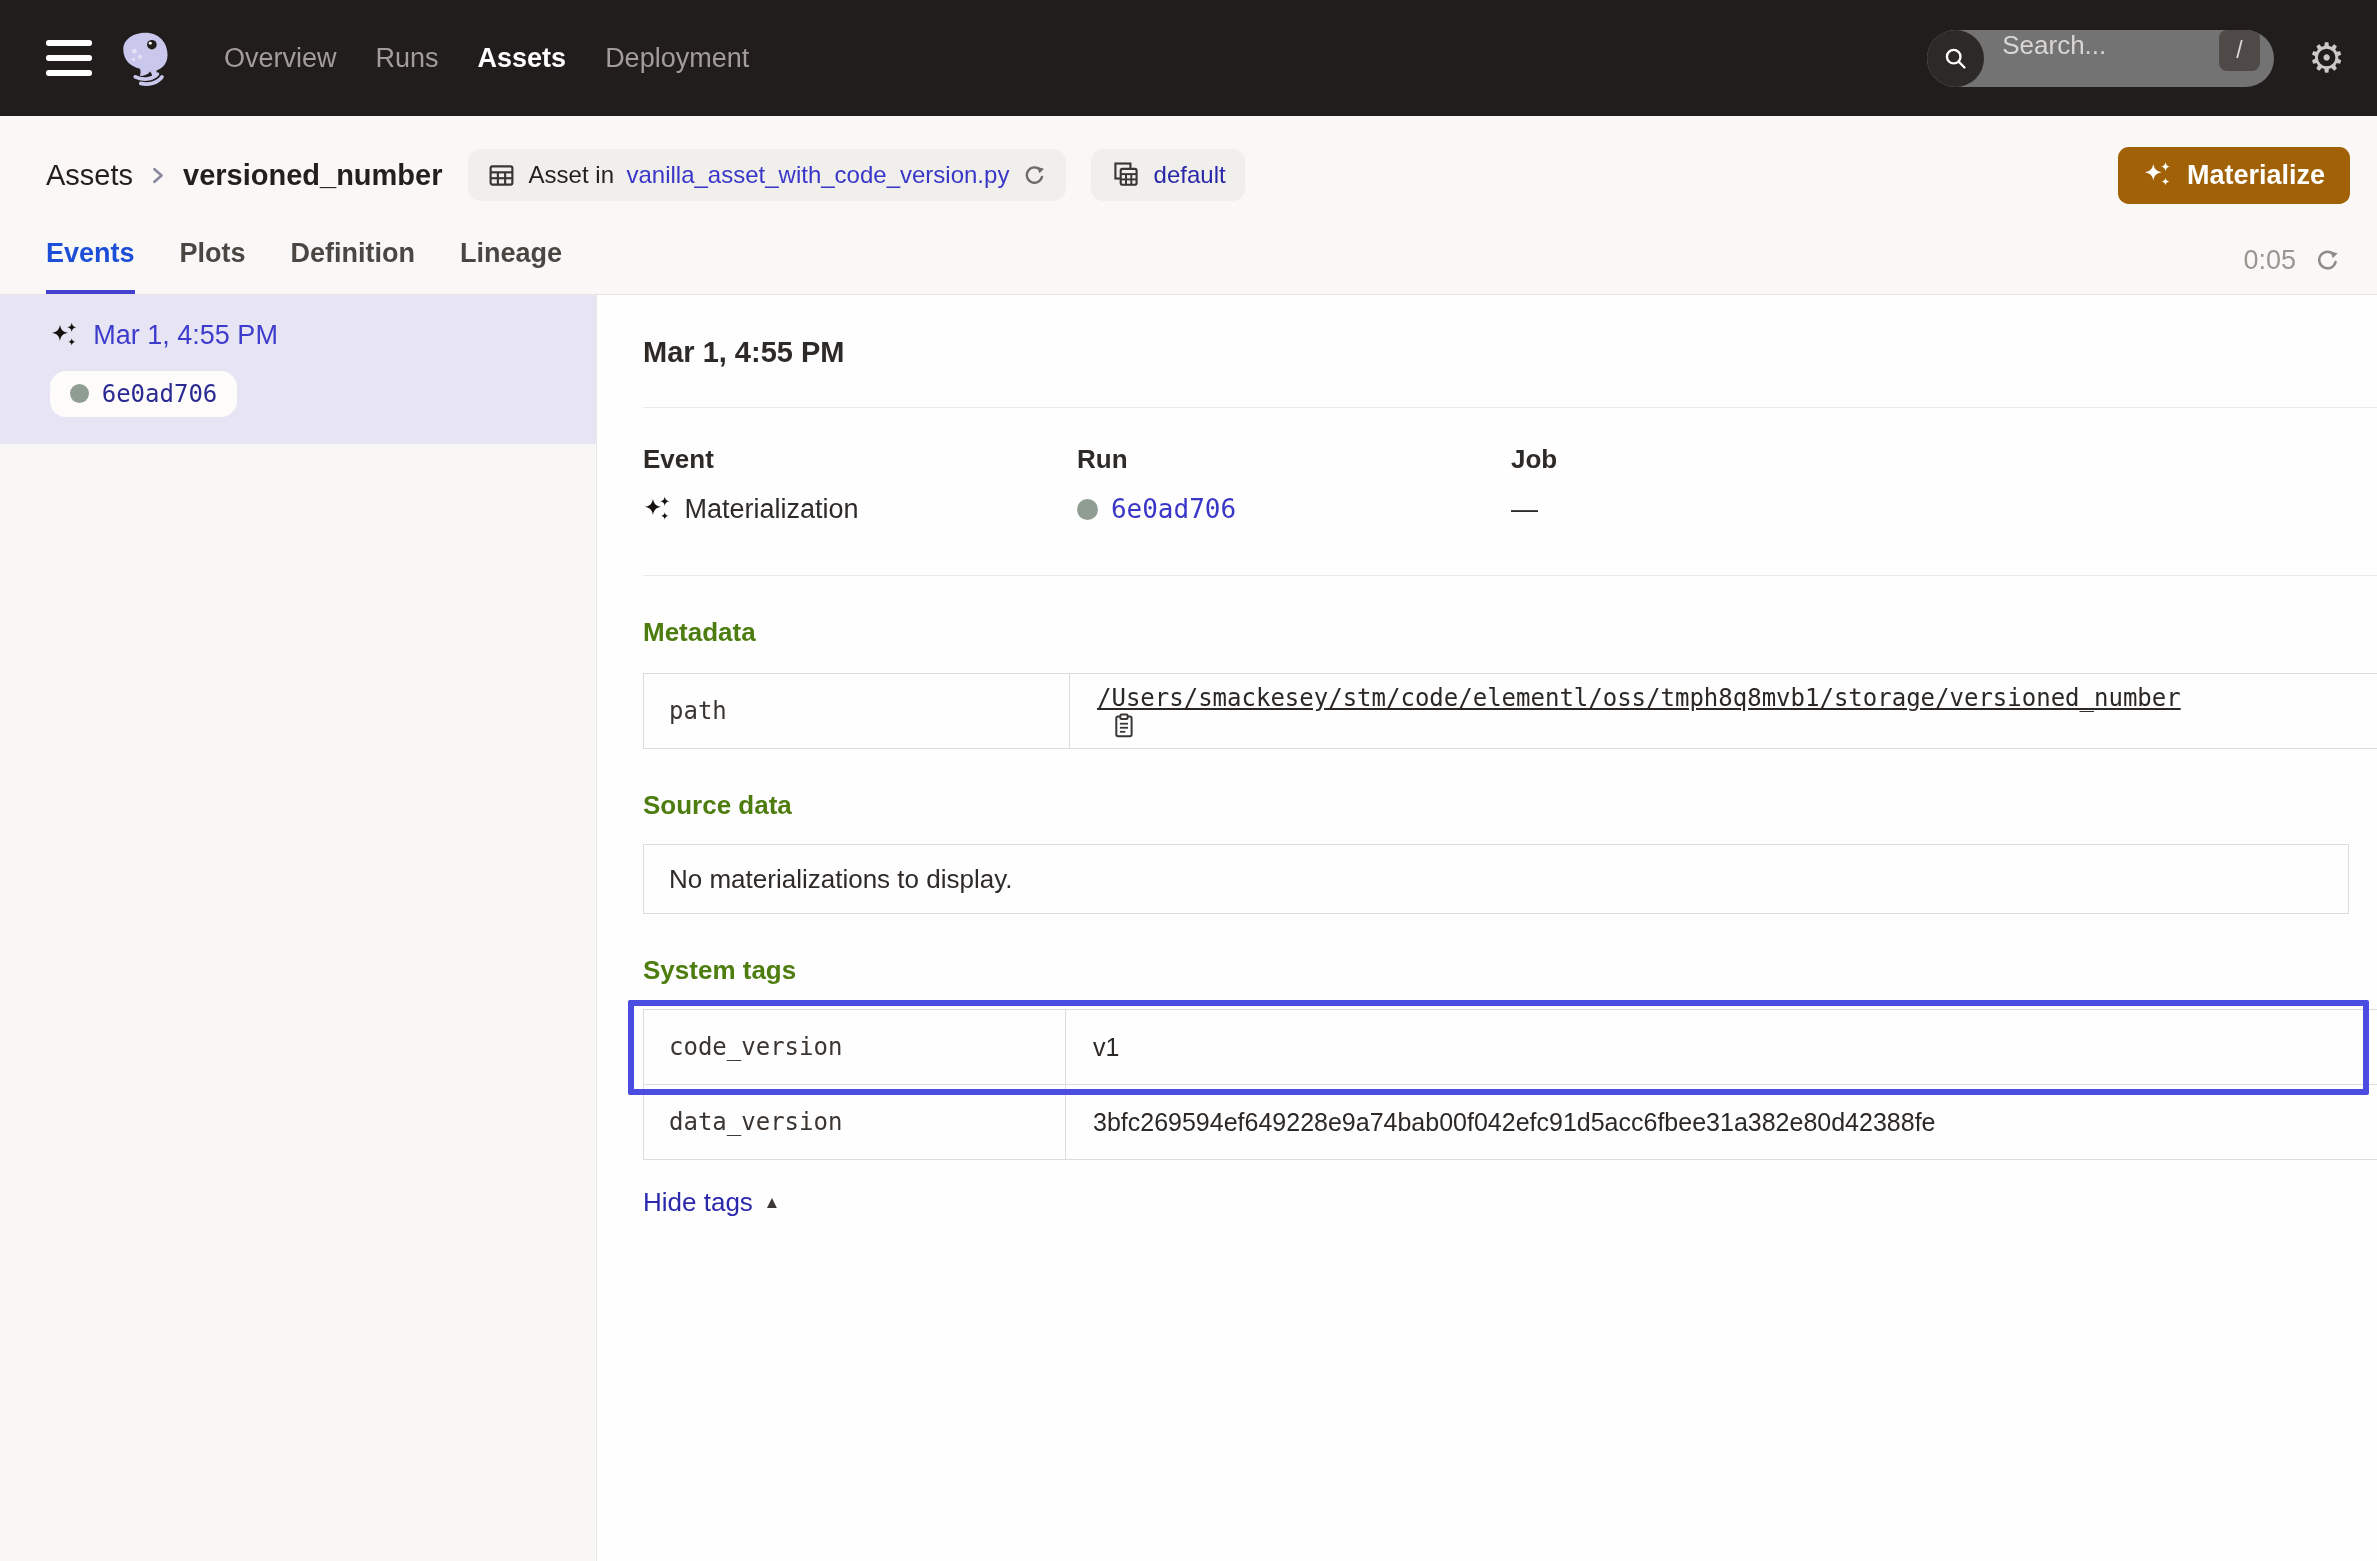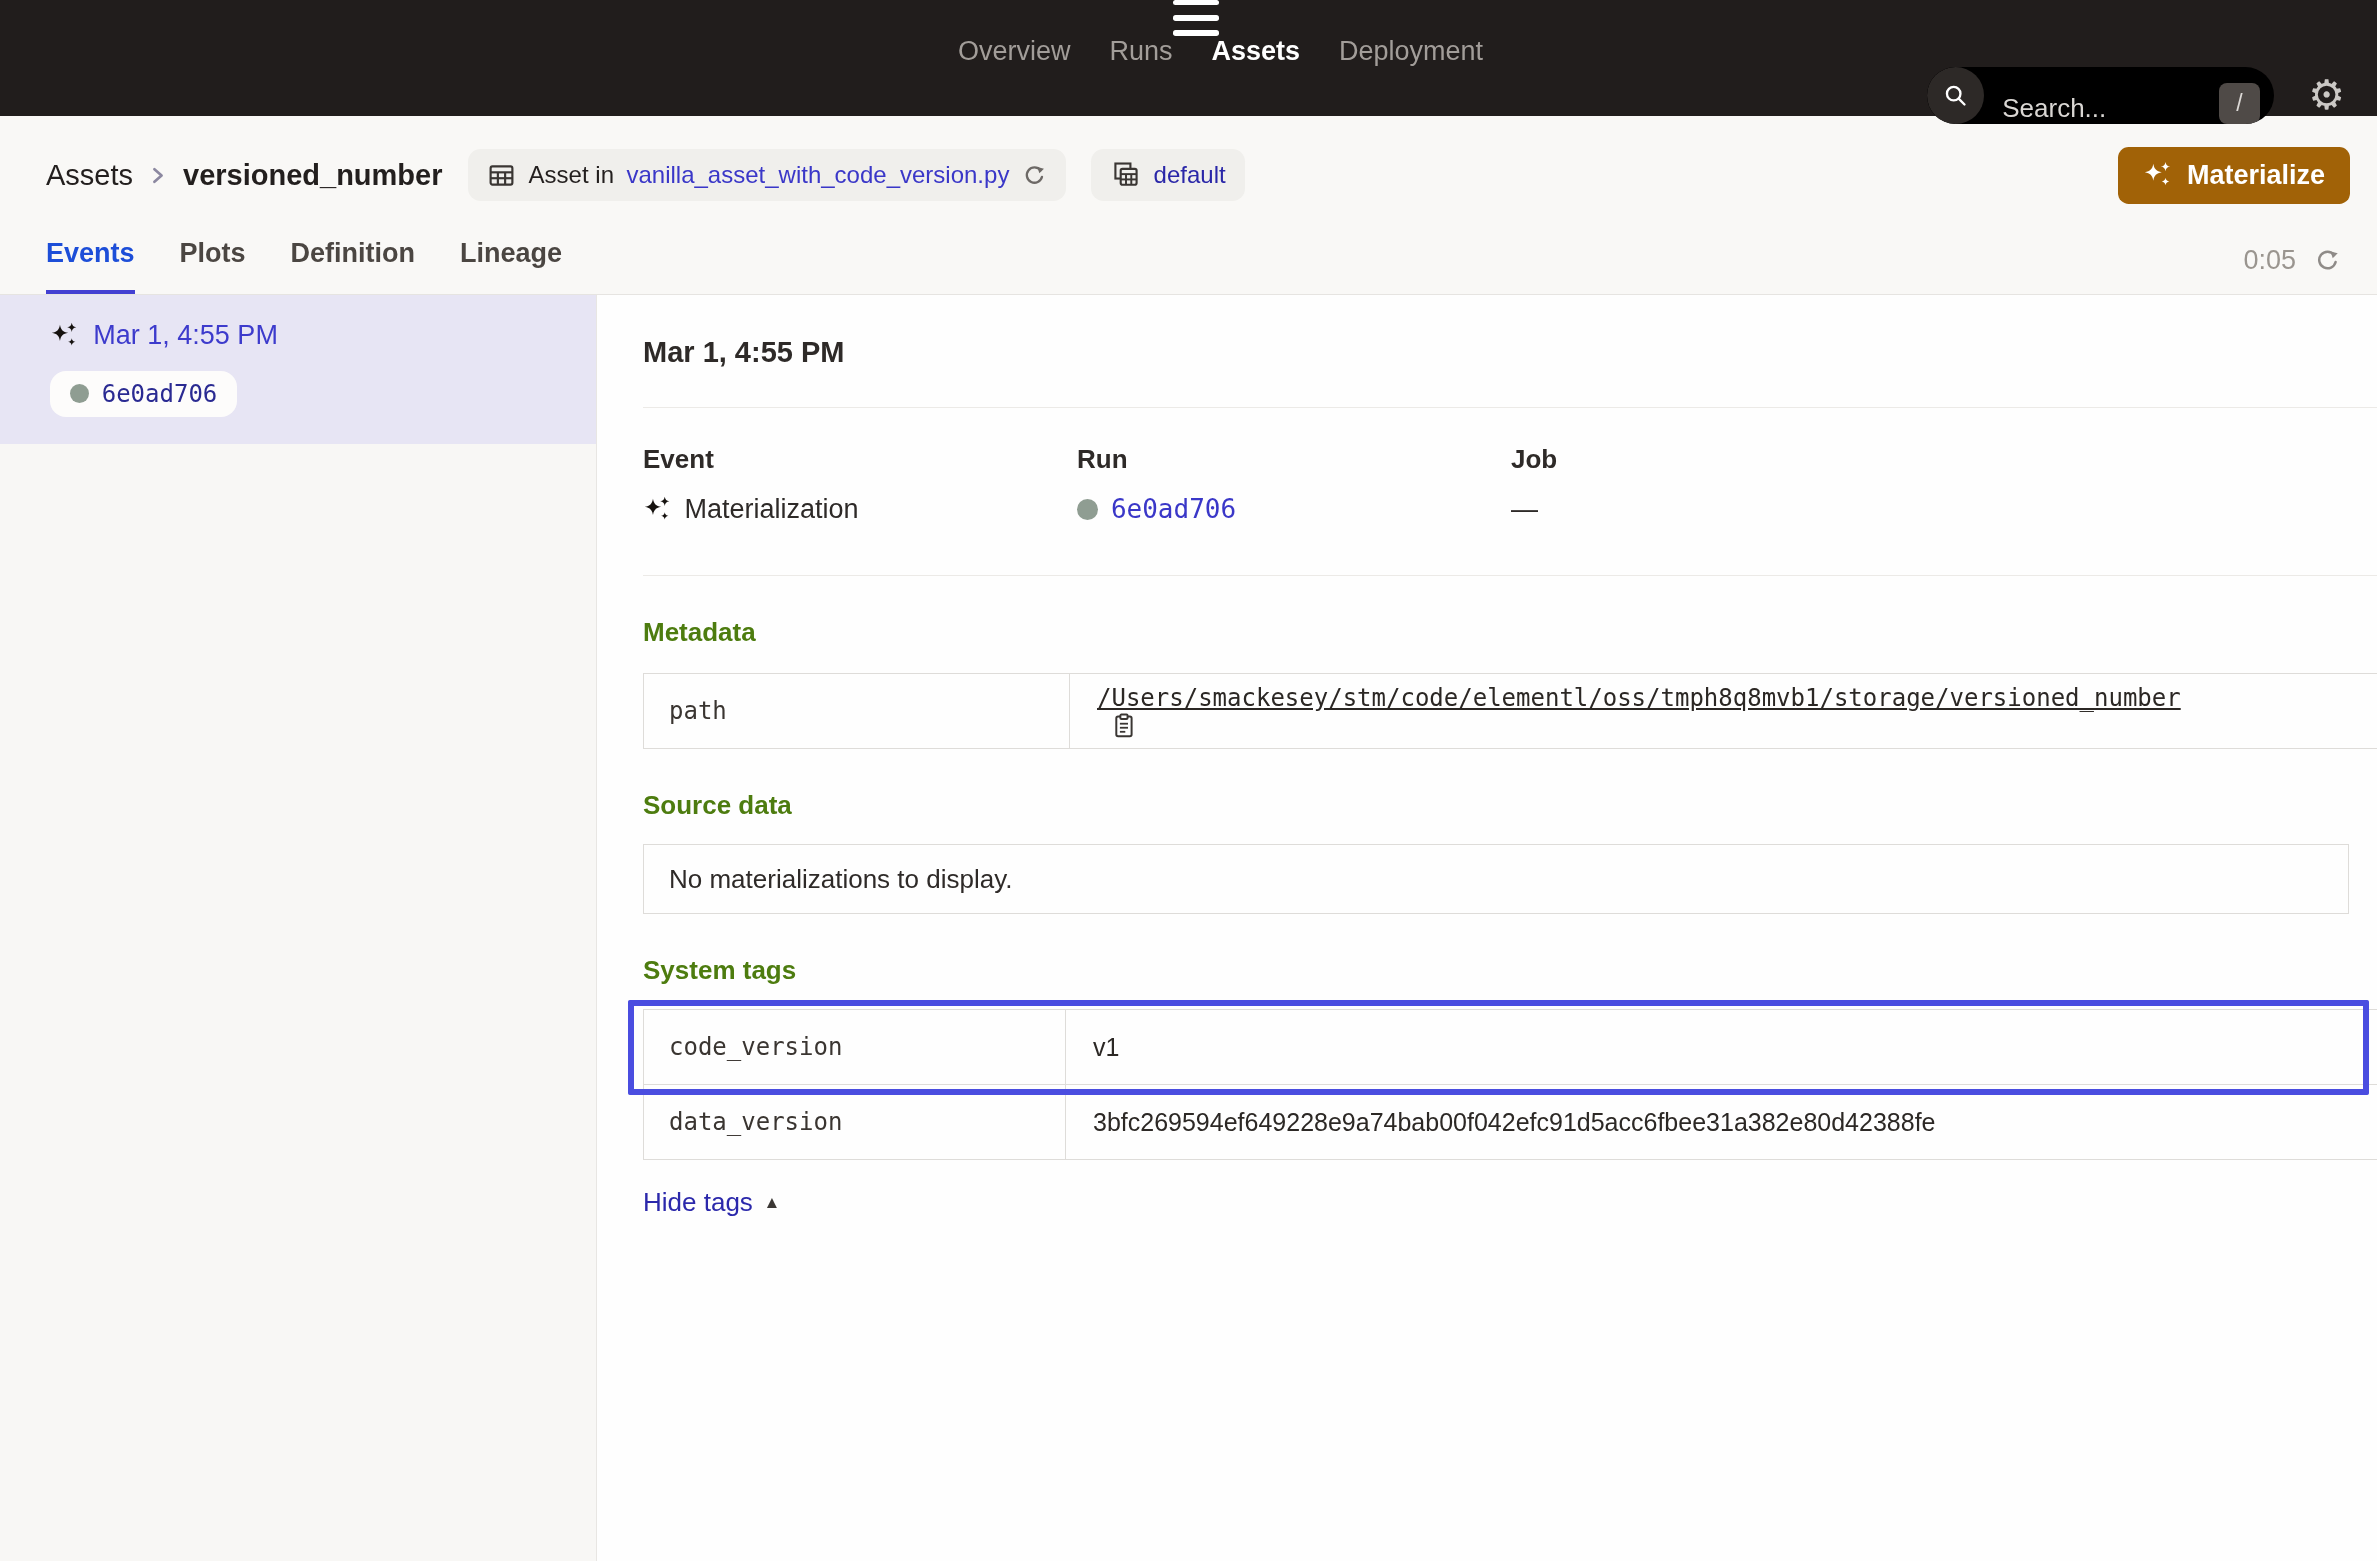--- a/index.html
+++ b/index.html
@@ -11,32 +11,31 @@
     overflow:hidden;
     position:relative;
   }
   .mono { font-family:"DejaVu Sans Mono", monospace; }
 
   
   .topbar {
     height:116px; background:#211d1c;
     display:flex; align-items:center;
     padding:0 32px 0 46px;
-    flex-direction:column;
   }
   .hamburger { width:46px; display:flex; flex-direction:column; gap:9.8px; cursor:pointer; }
   .hamburger span { display:block; height:5.4px; background:#ffffff; border-radius:2.7px; }
   .logo { margin-left:23px; width:59px; height:59px; }
   .topnav { display:flex; align-items:center; gap:39px; margin-left:50px; }
   .topnav a { font-size:27px; color:#a29d99; text-decoration:none; font-weight:500; }
   .topnav a.active { color:#ffffff; font-weight:700; }
   .topbar-right { margin-left:auto; display:flex; align-items:center; gap:34px; }
   .searchbox {
     width:347px; height:57px; border-radius:29px;
-    background:#000000; display:flex; align-items:flex-end;
+    background:#737373; display:flex; align-items:flex-start;
     overflow:hidden;
   }
   .search-circle {
     width:57px; height:57px; border-radius:50%;
     background:#2d2927; display:flex; align-items:center; justify-content:center;
     flex:0 0 auto;
   }
   .search-placeholder { font-size:26px; color:#d9d6d3; margin-left:18px; flex:1 1 auto; }
   .slash-key {
     width:41px; height:41px; border-radius:8px; background:#4f4a47;

